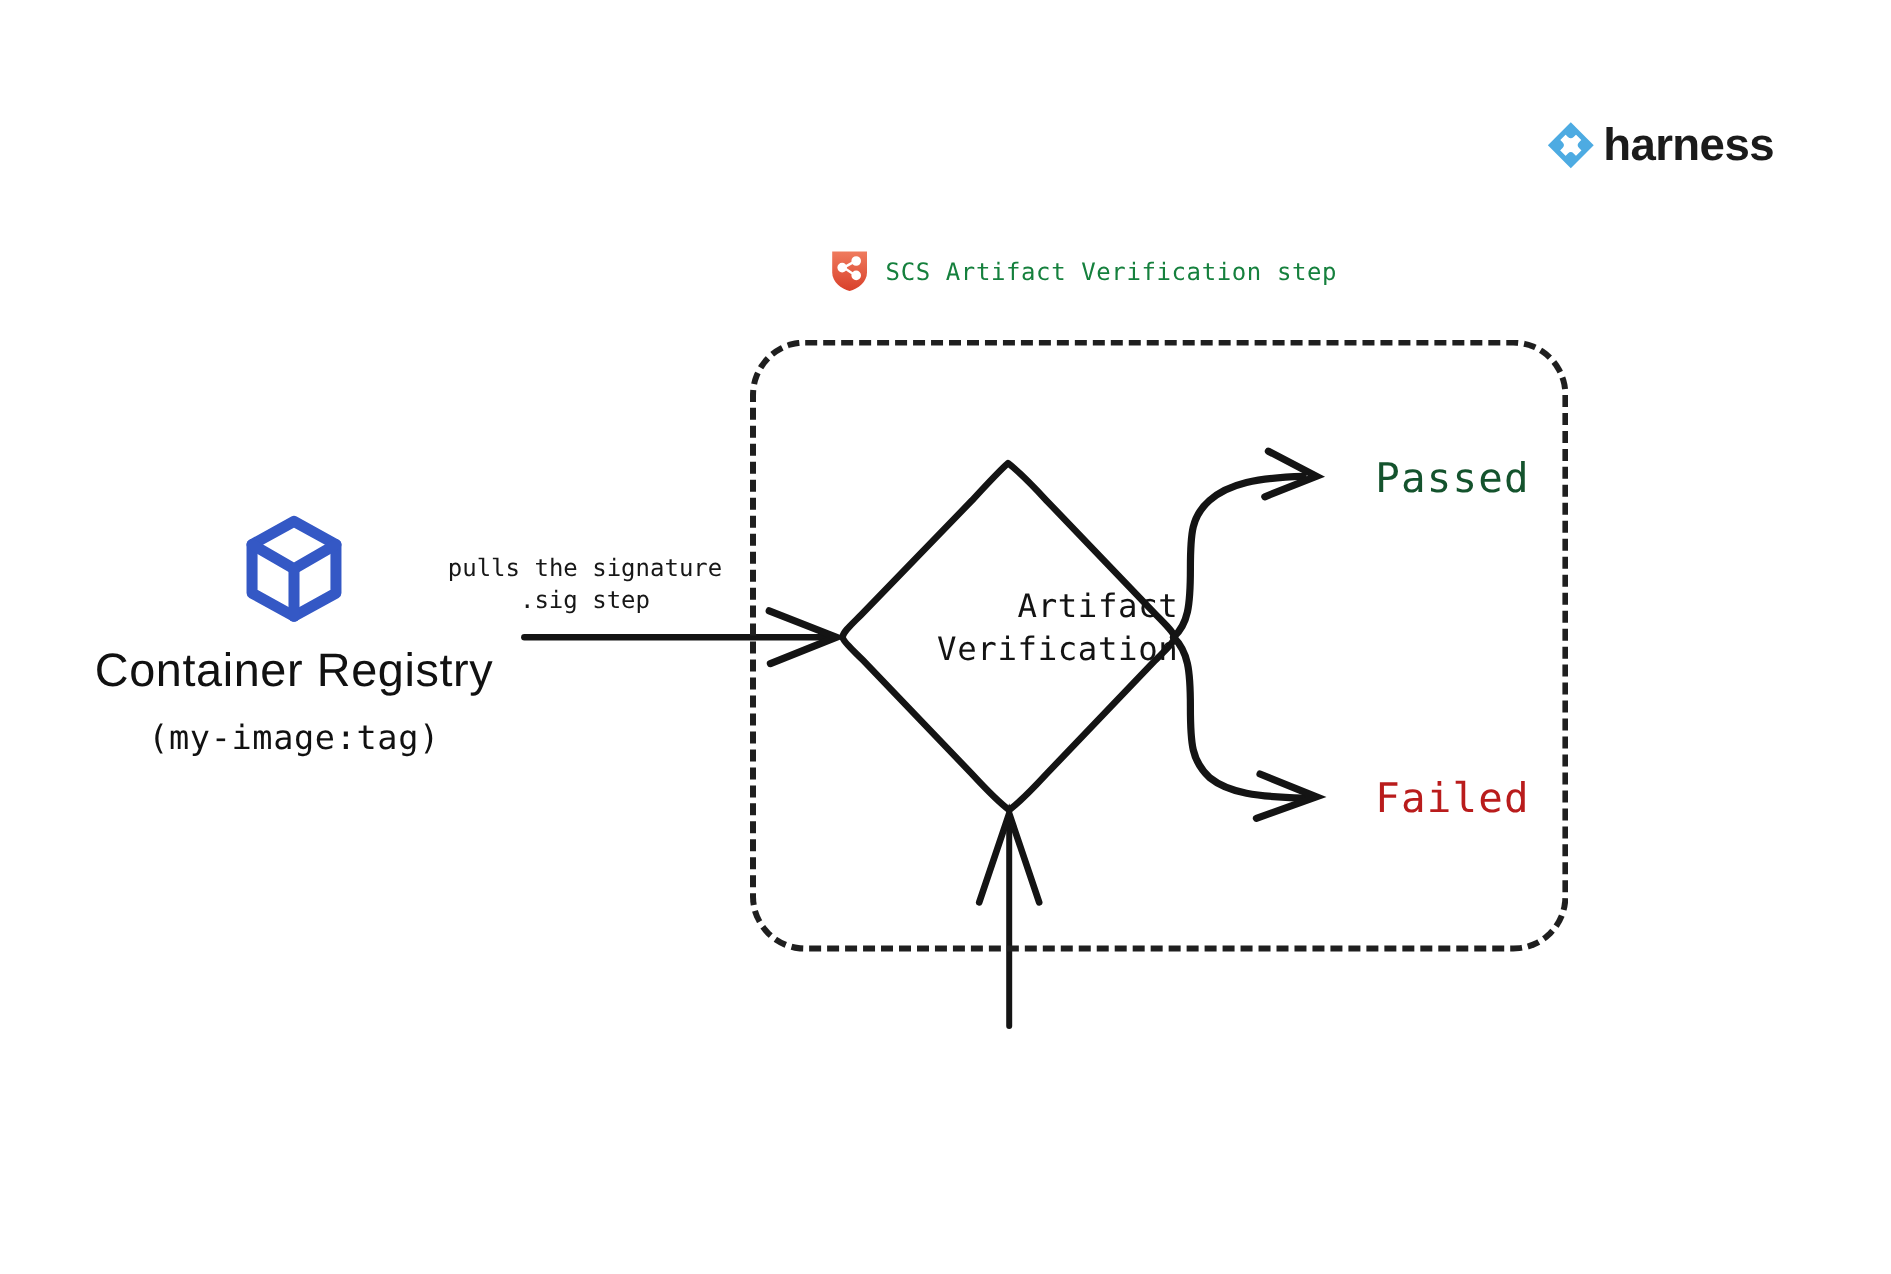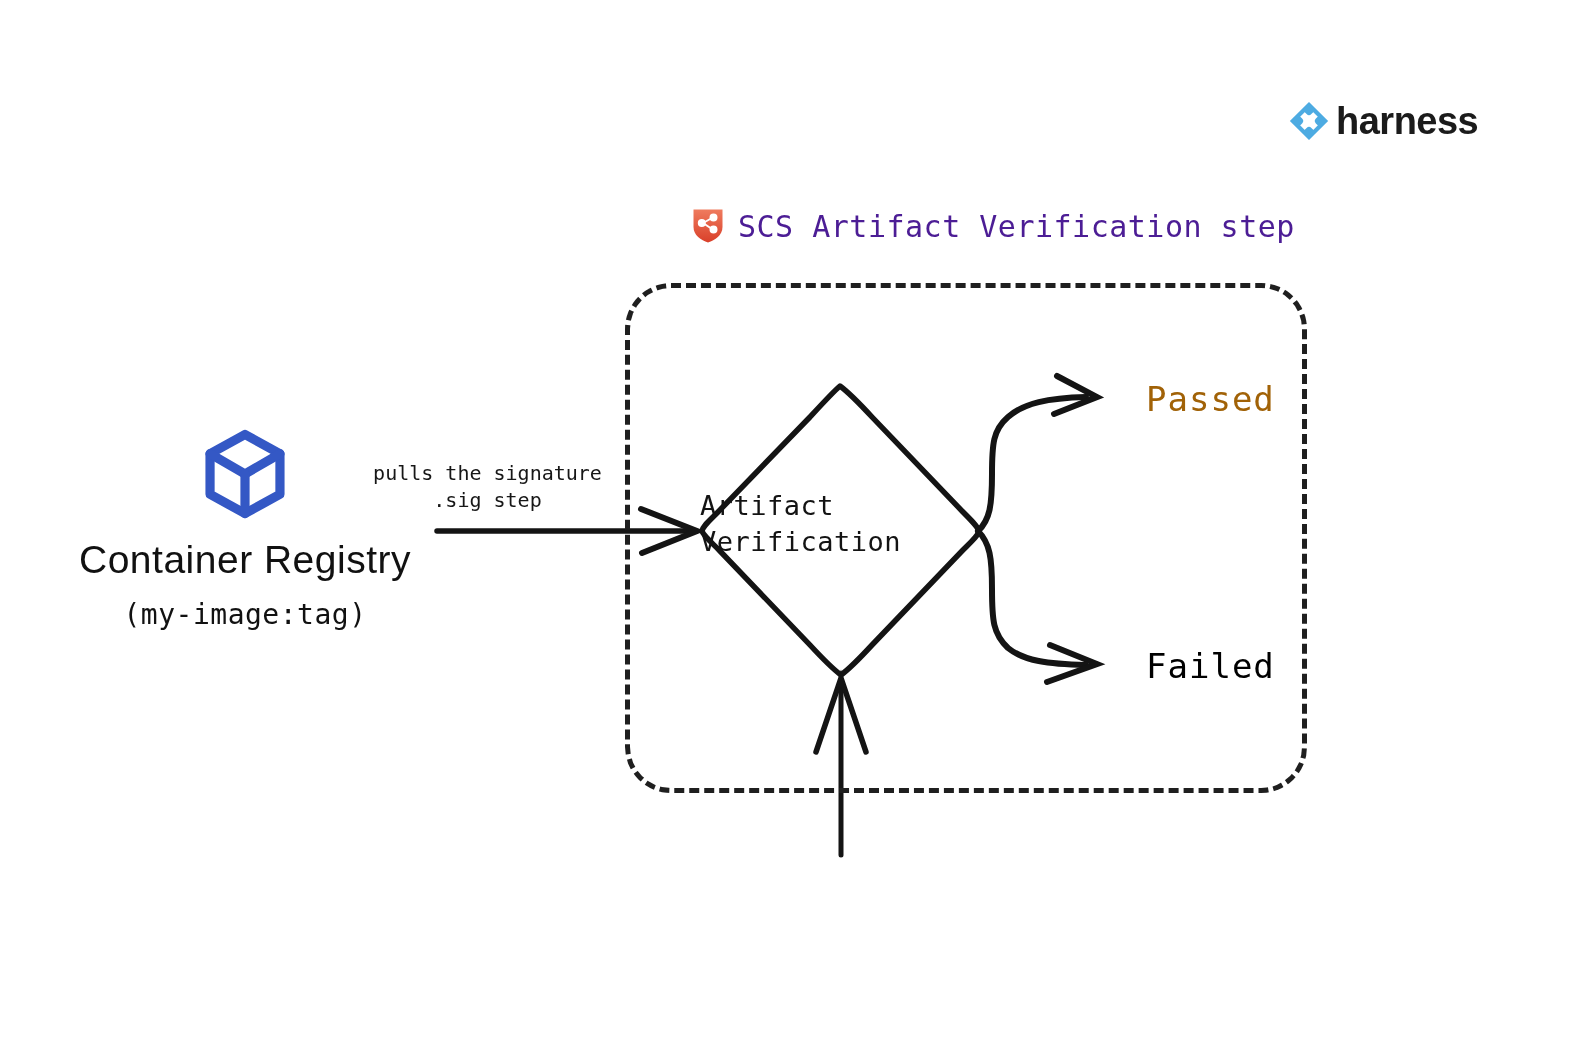--- a/index.html
+++ b/index.html
@@ -39,22 +39,22 @@
   
   #scs-title-row {
     left: 692px;
     top: 208px;
     display: flex;
     align-items: center;
     gap: 14px;
   }
   #scs-title-row .title-text {
     font-family: "DejaVu Sans Mono", monospace;
-    font-size: 30px;
-    color: #4c1d95;
+    font-size: 20px;
+    color: #15803d;
     white-space: nowrap;
     letter-spacing: 0.5px;
   }
 
   
   #scs-step-box {
     left: 625px;
     top: 283px;
     width: 682px;
     height: 510px;
@@ -95,21 +95,21 @@
     font-size: 20px;
     line-height: 1.35;
     color: #171717;
   }
 
   
   #decision-label {
     left: 700px;
     top: 488px;
     width: 282px;
-    text-align: left;
+    text-align: right;
     font-family: "DejaVu Sans Mono", monospace;
     font-size: 27px;
     line-height: 1.35;
     color: #131313;
     letter-spacing: 0.5px;
   }
 
   
   .outcome-label {
     font-family: "DejaVu Sans Mono", monospace;
@@ -240,18 +240,18 @@
   <div id="pull-signature-label" class="abs">
     <div>pulls the signature</div>
     <div>.sig step</div>
   </div>
 
   <div id="decision-label" class="abs">
     <div>Artifact</div>
     <div>Verification</div>
   </div>
 
-  <div id="outcome-passed" class="abs outcome-label" style="color:#a16207">Passed</div>
-
-  <div id="outcome-failed" class="abs outcome-label" style="color:#000000">Failed</div>
+  <div id="outcome-passed" class="abs outcome-label" style="color:#14532d">Passed</div>
+
+  <div id="outcome-failed" class="abs outcome-label" style="color:#b91c1c">Failed</div>
 
 
 </div>
 
 </body></html>

